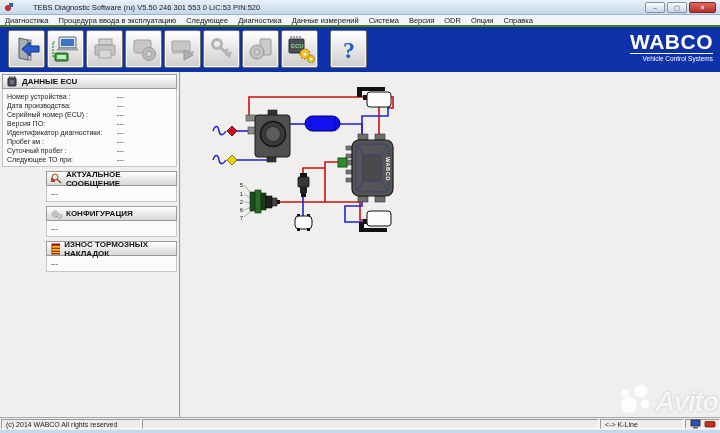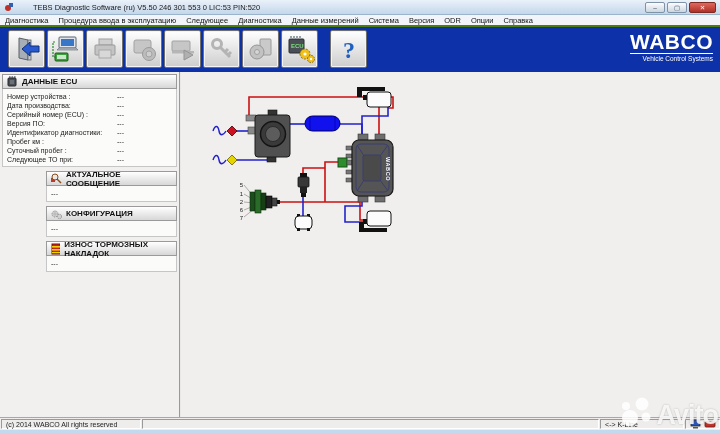--- a/index.html
+++ b/index.html
@@ -50,21 +50,21 @@
   .statusbar{position:absolute;left:0;bottom:3px;right:0;height:13px;background:#eeedeb;
     border-top:1px solid #a8a8a8;display:flex;font-size:7px;color:#222;box-sizing:border-box;}
   .seg{border:1px solid;border-color:#9a9a9a #ffffff #ffffff #9a9a9a;margin:1px 0 1px 1px;
     padding:0 4px;line-height:9px;box-sizing:border-box;}
   .seg.s1{width:140px;}
   .seg.s2{width:458px;}
   .seg.s3{width:84px;}
   .seg.s4{flex:1;display:flex;align-items:center;justify-content:flex-end;gap:2px;padding-right:3px;}
   .win-bottom{position:absolute;left:0;right:0;bottom:0;height:3px;background:#c3d9ee;}
   
-  .avito{position:absolute;right:2px;bottom:6px;display:flex;align-items:flex-end;z-index:30;}
+  .avito{position:absolute;right:2px;bottom:19px;display:flex;align-items:flex-end;z-index:30;font-style:italic;}
   .avito-text{font-size:27px;font-weight:bold;letter-spacing:-1px;
     color:rgba(255,255,255,0.85);text-shadow:0 0 2px rgba(130,130,130,0.55);line-height:24px;}
   .diagram{position:absolute;left:24px;top:6px;}
 </style>
 </head>
 <body>
 
 <div class="titlebar">
   <svg width="10" height="10">
     <circle cx="4" cy="6" r="3" fill="#c03028"></circle>

